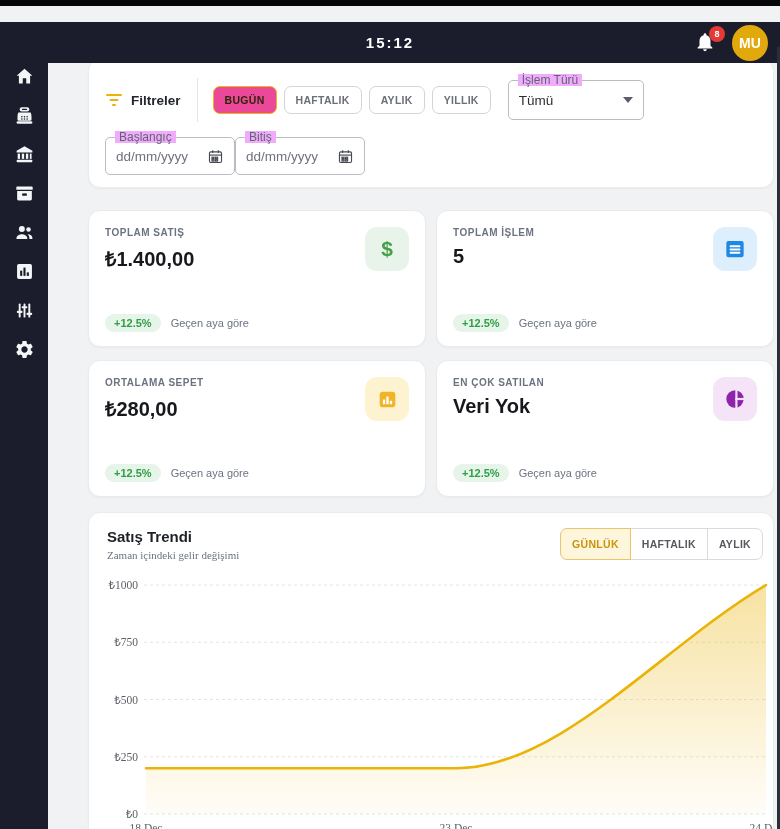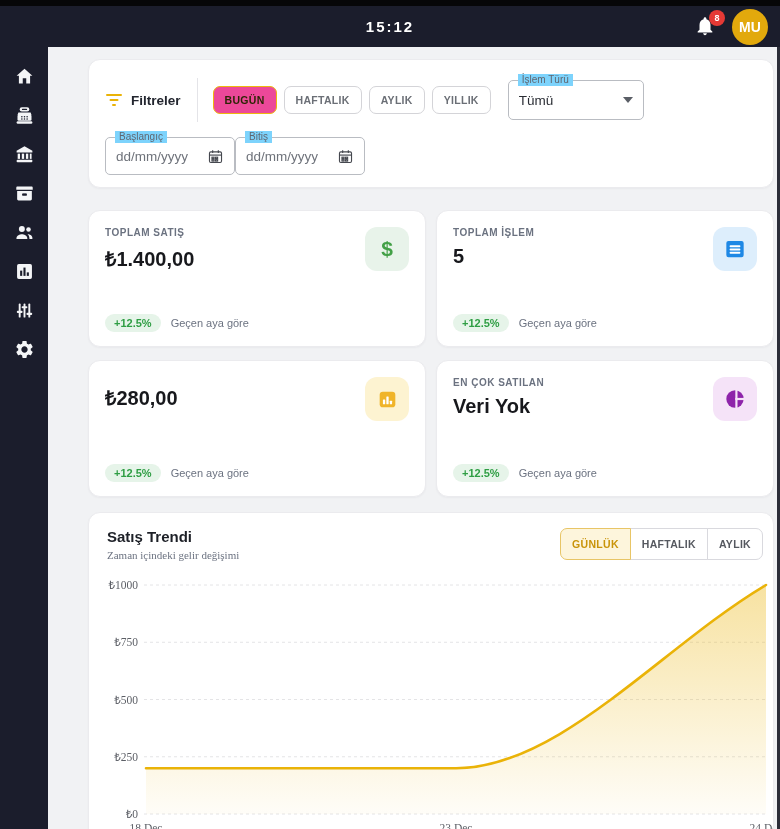--- a/index.html
+++ b/index.html
@@ -1,21 +1,21 @@
 <!DOCTYPE html>
 <html lang="tr"><head>
 <meta charset="utf-8">
 <style>
   * { margin:0; padding:0; box-sizing:border-box; }
   html,body { width:780px; height:829px; overflow:hidden; }
   body { font-family:"Liberation Sans",sans-serif; background:#f1f2f4; position:relative; color:#1f2430; }
 
   
   .top-strip { position:absolute; top:0; left:0; width:780px; height:6px; background:#060608; z-index:40; }
-  .header { position:absolute; top:6px; left:0; width:780px; height:41px; background:#1b1d2c; z-index:30;
+  .header { position:absolute; top:22px; left:0; width:780px; height:41px; background:#1b1d2c; z-index:30;
             display:flex; align-items:center; justify-content:center; }
   .clock { color:#fff; font-size:15px; font-weight:bold; letter-spacing:2px; }
   .header-right { position:absolute; right:12px; top:0; height:41px; display:flex; align-items:center; gap:14px; }
   .bell-wrap { position:relative; width:24px; height:24px; cursor:pointer; }
   .bell-wrap svg { width:22px; height:22px; fill:#fff; }
   .badge { position:absolute; top:-5px; right:-7px; min-width:16px; height:16px; border-radius:8px;
            background:#e53935; color:#fff; font-size:9px; font-weight:bold; display:flex; align-items:center; justify-content:center; padding:0 3px; }
   .avatar { width:36px; height:36px; border-radius:50%; background:#e2a90c; color:#fff; font-weight:bold; font-size:14px;
             display:flex; align-items:center; justify-content:center; cursor:pointer; }
 
@@ -39,21 +39,21 @@
   .funnel i { position:absolute; left:50%; transform:translateX(-50%); height:2.4px; border-radius:2px; background:#eab308; display:block; }
   .funnel i:nth-child(1){ top:0; width:16px; }
   .funnel i:nth-child(2){ top:5px; width:9px; }
   .funnel i:nth-child(3){ top:10px; width:4px; }
   .vdivider { width:1px; height:44px; background:#e4e4e8; margin:0 15px 0 16px; }
   .pill-btn { border:1px solid #d4d4d8; background:#fff; color:#6b6f76; border-radius:7px; font-size:10.5px; font-weight:bold;
               letter-spacing:.3px; padding:7px 11px; margin-right:7px; cursor:pointer; font-family:inherit; }
   .pill-btn.active { background:#ec4899; border-color:#edb70e; color:#2e2505;text-align:center; }
   .field { position:relative; border:1px solid #b9bcc2; border-radius:5px; height:40px; background:#fff;
            display:flex; align-items:center; padding:0 10px; cursor:pointer; }
-  .notch { position:absolute; top:-7px; left:9px; background:#7dd3fc; padding:0 4px; font-size:10px; color:#606670; line-height:12px; }
+  .notch { position:absolute; top:-7px; left:9px; background:#f0abfc; padding:0 4px; font-size:12px; color:#606670; line-height:12px; }
   .field .value { font-size:13.5px; color:#2a2d34; }
   .field .muted { color:#6f737b; }
   .caret { width:0; height:0; border-left:5px solid transparent; border-right:5px solid transparent; border-top:6px solid #5a5e66; margin-left:auto; }
   .cal-icon { margin-left:auto; width:17px; height:17px; }
   .cal-icon svg { width:17px; height:17px; stroke:#45484f; fill:none; stroke-width:1.6; }
   .sel-type { width:136px; margin-left:10px; }
   .sel-cust { width:140px; margin-left:12px; }
   .filter-row2 { display:flex; margin-top:15px; margin-bottom:4px; }
   .date-field { width:130px; height:38px; }
 
@@ -270,20 +270,21 @@
             </g>
         </svg>
       </div>
       <div class="stat-foot">
         <span class="chg-pill">+12.5%</span>
         <span class="foot-note">Geçen aya göre</span>
       </div>
     </div>
 
     <div class="card stat-card">
+      <div class="stat-label">ORTALAMA SEPET</div>
       <div class="stat-value">₺280,00</div>
       <div class="tile tile-amber">
         <svg width="25" height="25" viewBox="0 0 24 24">
           <rect x="4.5" y="4.5" width="15" height="15" rx="3" fill="#f0b429"></rect>
           <g fill="#fff">
               <rect x="7.6" y="12" width="2.2" height="4.6" rx=".5"></rect>
               <rect x="10.9" y="9" width="2.2" height="7.6" rx=".5"></rect>
               <rect x="14.2" y="13.2" width="2.2" height="3.4" rx=".5"></rect>
             </g>
         </svg>

